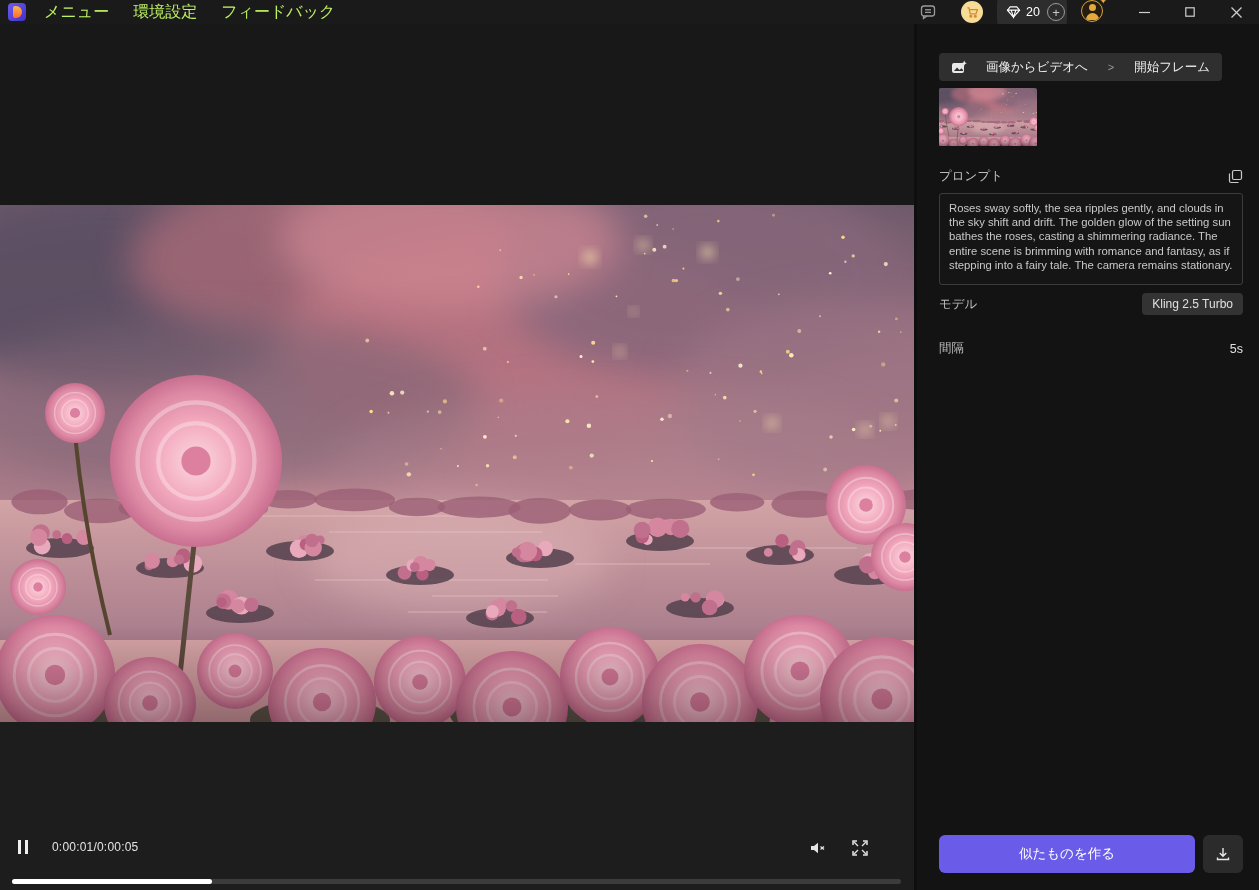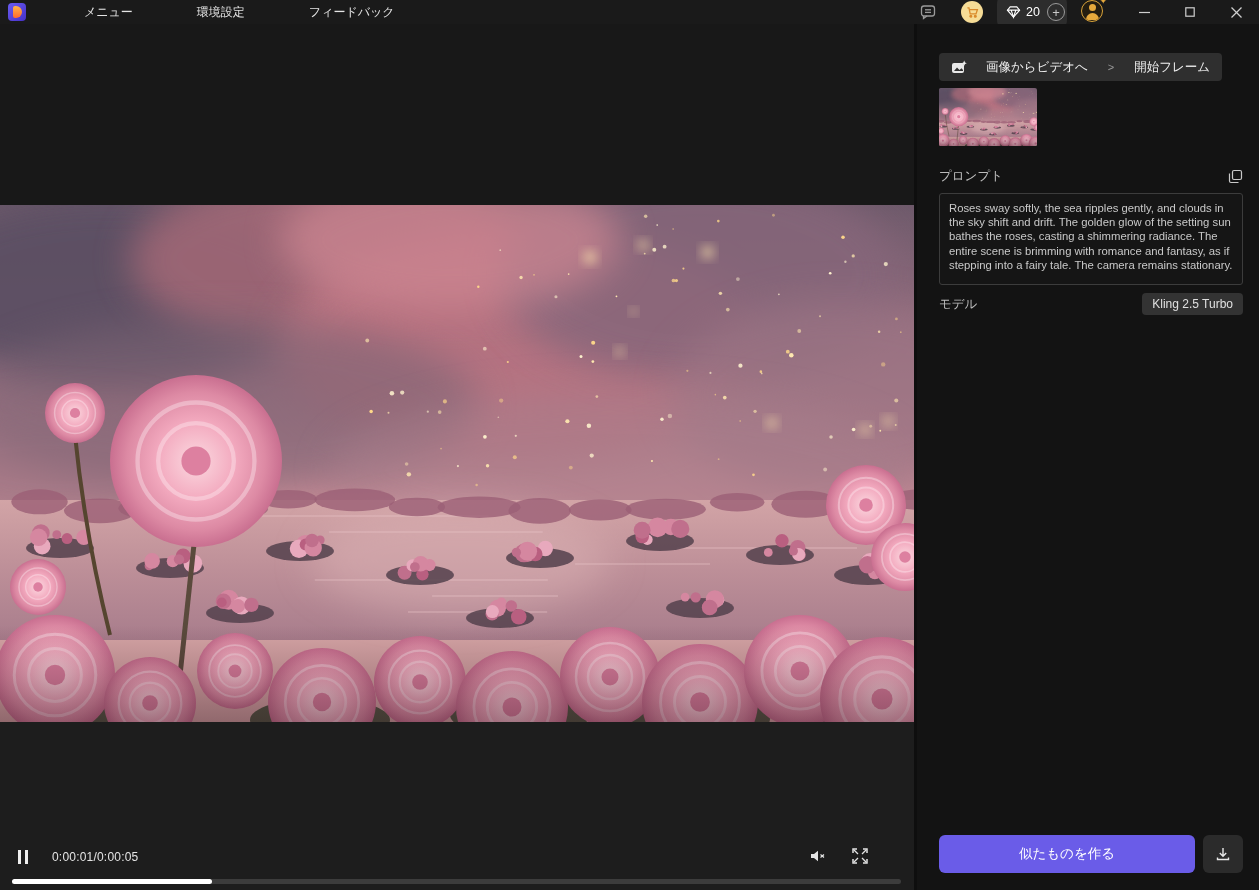--- a/index.html
+++ b/index.html
@@ -18,21 +18,21 @@
     width:18px; height:18px; border-radius:4px; margin-right:18px;
     background:linear-gradient(135deg,#6a5cf0,#4630c8);
     position:relative; overflow:hidden; flex:0 0 auto;
   }
   .logo::after{
     content:""; position:absolute; left:5px; top:3px; width:9px; height:12px;
     border-radius:2px 6px 6px 2px;
     background:linear-gradient(180deg,#ffb547,#ff6a2e);
   }
   .menu-item{
-    font-size:12px; color:#e5e5e5; margin-right:24px; cursor:default; line-height:24px;margin-left:40px;
+    font-size:16px; color:#bef264; margin-right:24px; cursor:default; line-height:24px;
   }
   .tb-right{ margin-left:auto; display:flex; align-items:center; height:24px; }
   .tb-icon{ display:flex; align-items:center; justify-content:center; }
   .chat-icon{ width:22px; height:22px; margin-right:22px; }
   .cart-circle{
     width:22px; height:22px; border-radius:50%; background:#f6dc96;
     margin-right:14px; display:flex; align-items:center; justify-content:center;
   }
   .credits-pill{
     height:40px; background:#2d2d2d; border-radius:12px; display:flex;
@@ -61,21 +61,21 @@
   .main{ display:flex; height:866px; }
   .stage{ width:914px; position:relative; background:#181818; flex:0 0 auto; }
   .stage-lower{ position:absolute; left:0; right:0; top:698px; bottom:0; background:#1d1d1d; }
   .video{
     position:absolute; left:0; top:181px; width:914px; height:517px; background:#000;
   }
   .video svg{ display:block; }
   
   .player-controls{
     position:absolute; left:0; right:16px; bottom:26px; height:24px;
-    display:flex; align-items:flex-end; padding:0 30px 0 18px;
+    display:flex; align-items:flex-start; padding:0 30px 0 18px;
   }
   .pause-btn{ display:flex; gap:4px; margin-right:24px; cursor:pointer; }
   .pause-btn i{ display:block; width:3px; height:14px; background:#eee; }
   .time-label{ font-size:12px; color:#e4e4e4; letter-spacing:.2px; }
   .pc-right{ margin-left:auto; display:flex; align-items:center; gap:26px; }
   .progress{
     position:absolute; left:12px; bottom:6px; width:889px; height:5px;
     background:#3c3c3c; border-radius:3px;
   }
   .progress-fill{ height:5px; background:#fff; border-radius:3px; }
@@ -847,20 +847,24 @@
         </svg>
       </div>
     </div>
     <div class="prompt-box">Roses sway softly, the sea ripples gently, and clouds in the sky shift and drift. The golden glow of the setting sun bathes the roses, casting a shimmering radiance. The entire scene is brimming with romance and fantasy, as if stepping into a fairy tale. The camera remains stationary.</div>
 
     <div class="kv-row model-row">
       <div class="section-label">モデル</div>
       <div class="model-badge">Kling 2.5 Turbo</div>
     </div>
 
+    <div class="kv-row interval-row">
+      <div class="section-label">間隔</div>
+      <div class="kv-value">5s</div>
+    </div>
 
     <div class="panel-spacer"></div>
 
     <div class="actions">
       <button class="btn-primary">似たものを作る</button>
       <button class="btn-download">
         <svg width="16" height="16" viewBox="0 0 16 16" fill="none" stroke="#e8e8e8" stroke-width="1.4">
           <path d="M8 2 V10 M4.8 7 L8 10.2 L11.2 7"></path>
           <path d="M2.5 11.5 V13.5 H13.5 V11.5"></path>
         </svg>

